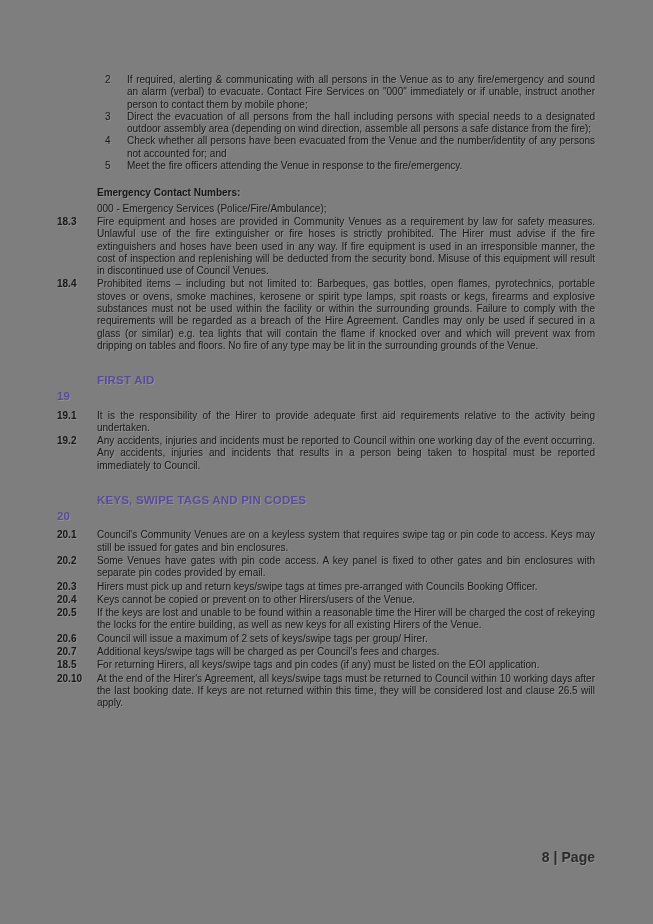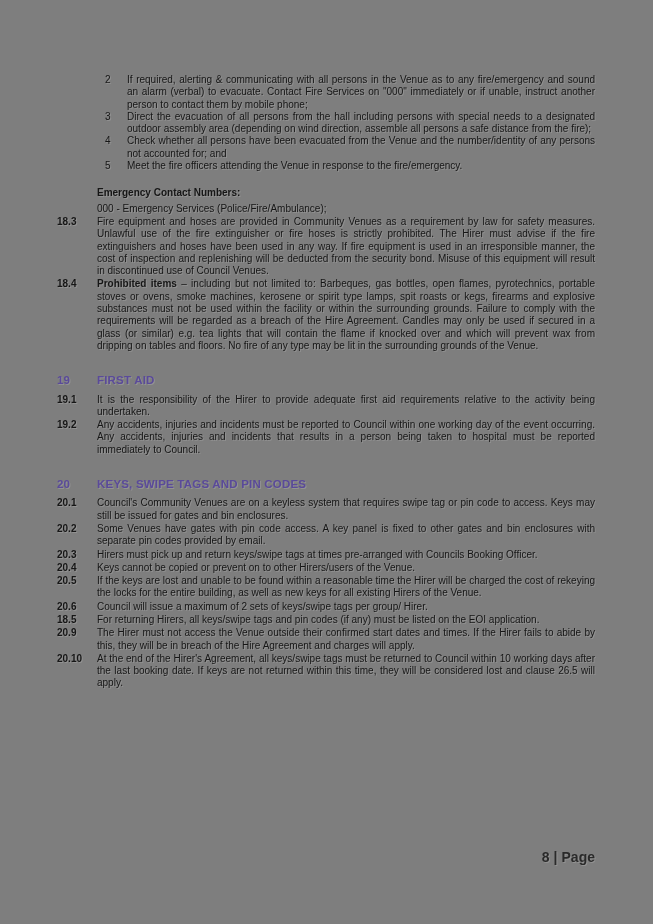--- a/index.html
+++ b/index.html
@@ -22,25 +22,25 @@
   .sub-item { display: flex; }
   .sub-item .snum { width: 22px; margin-left: 48px; flex: none; }
   .sub-item .stext { flex: 1; text-align: justify; }
   
   .ec-heading { font-weight: bold; margin: 15px 0 0 40px; }
   .ec-line { margin: 3px 0 0 40px; }
   
   .clause { display: flex; margin-top: 1px; }
   .clause .cnum { width: 40px; flex: none; font-weight: bold; }
   .clause .ctext { flex: 1; text-align: justify; }
-  .lead-bold { font-weight: bold; }
+  .lead-bold { font-weight: normal; }
   
   .sec-heading { display: flex; margin-top: 22px; margin-bottom: 7px;
     color: #5a4a9a; font-weight: bold; font-size: 11.5px; letter-spacing: 0.2px; }
-  .sec-heading .cnum { width: 40px; flex: none; font-weight: bold; }
+  .sec-heading .cnum { width: 40px; flex: none; font-weight: bold; margin-top: 16px; }
   .footer {
     position: absolute; top: 849px; right: 58px;
     font-size: 14px; font-weight: bold; color: #2a2a2a;
     text-shadow: 1px 1px 0 rgba(255,255,255,0.16);
   }
   .footer .sep { padding: 0 4px; }
 </style>
 </head>
 <body>
 
@@ -111,26 +111,26 @@
   </div>
   <div class="clause">
     <span class="cnum">20.5</span>
     <span class="ctext">If the keys are lost and unable to be found within a reasonable time the Hirer will be charged the cost of rekeying the locks for the entire building, as well as new keys for all existing Hirers of the Venue.</span>
   </div>
   <div class="clause">
     <span class="cnum">20.6</span>
     <span class="ctext">Council will issue a maximum of 2 sets of keys/swipe tags per group/ Hirer.</span>
   </div>
   <div class="clause">
+    <span class="cnum">20.7</span>
+    <span class="ctext">Additional keys/swipe tags will be charged as per Council's fees and charges.</span>
+  </div>
+  <div class="clause">
     <span class="cnum">18.5</span>
     <span class="ctext">For returning Hirers, all keys/swipe tags and pin codes (if any) must be listed on the EOI application.</span>
-  </div>
-  <div class="clause">
-    <span class="cnum">20.9</span>
-    <span class="ctext">The Hirer must not access the Venue outside their confirmed start dates and times. If the Hirer fails to abide by this, they will be in breach of the Hire Agreement and charges will apply.</span>
   </div>
   <div class="clause">
     <span class="cnum">20.10</span>
     <span class="ctext">At the end of the Hirer's Agreement, all keys/swipe tags must be returned to Council within 10 working days after the last booking date. If keys are not returned within this time, they will be considered lost and clause 26.5 will apply.</span>
   </div>
 
 </div>
 
 <div class="footer">
   <span>8</span><span class="sep">|</span><span>Page</span>

